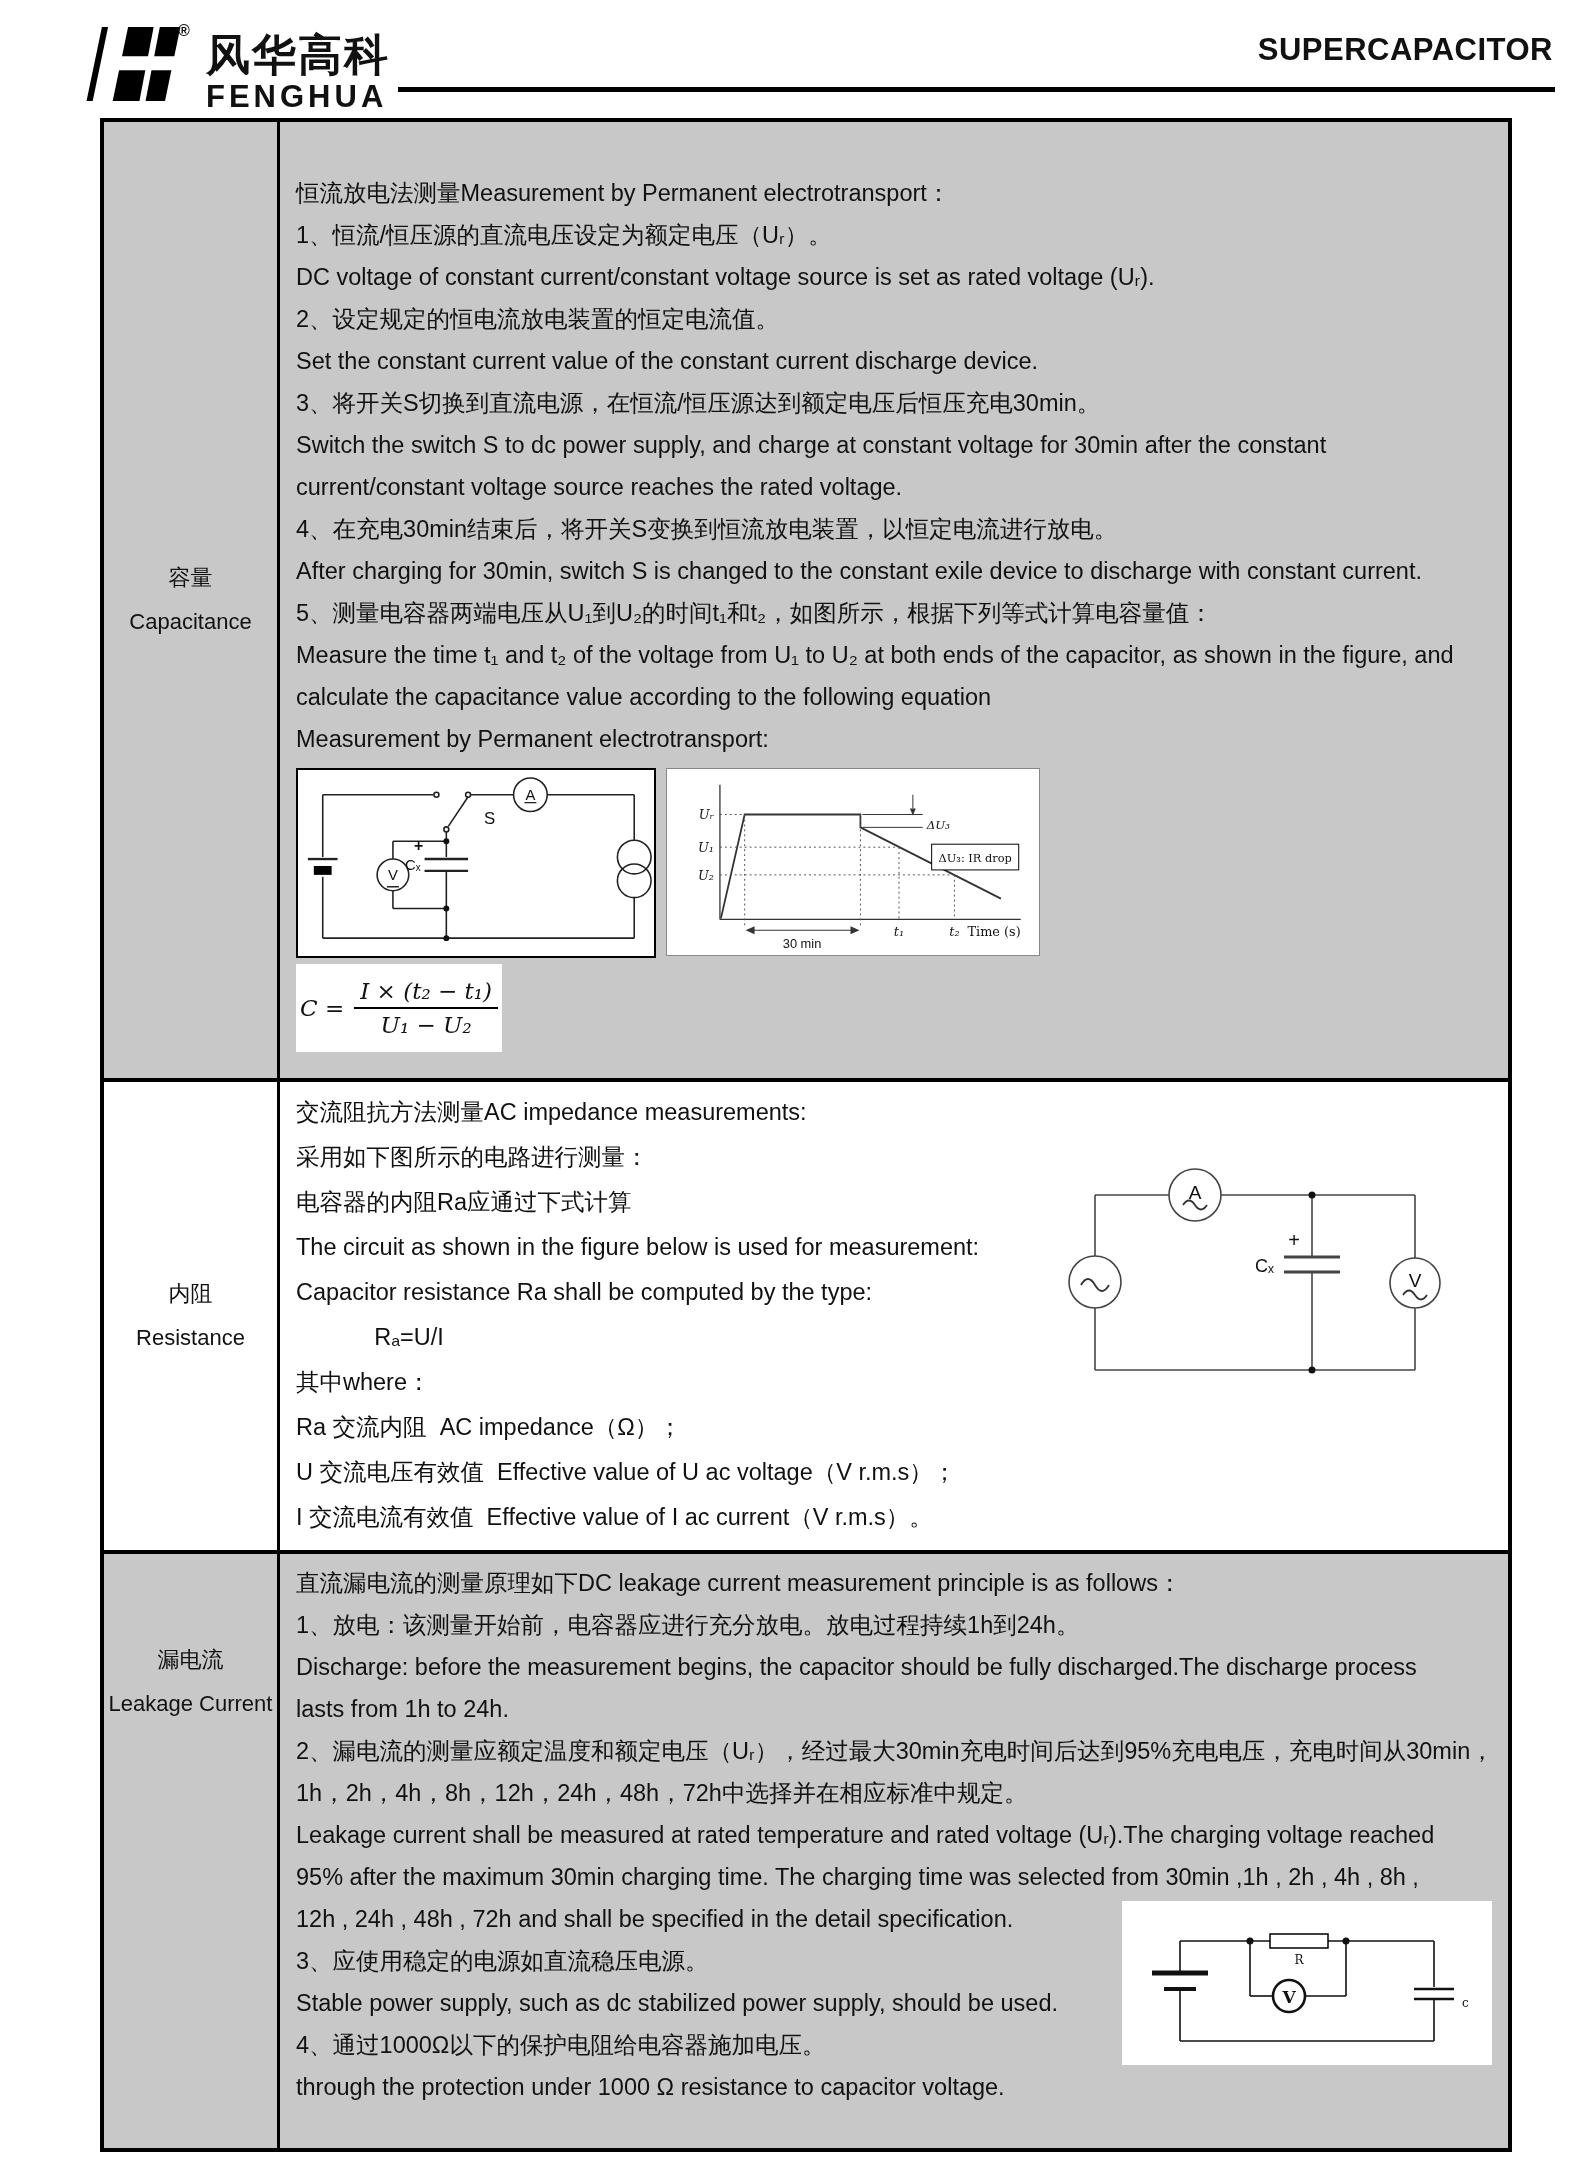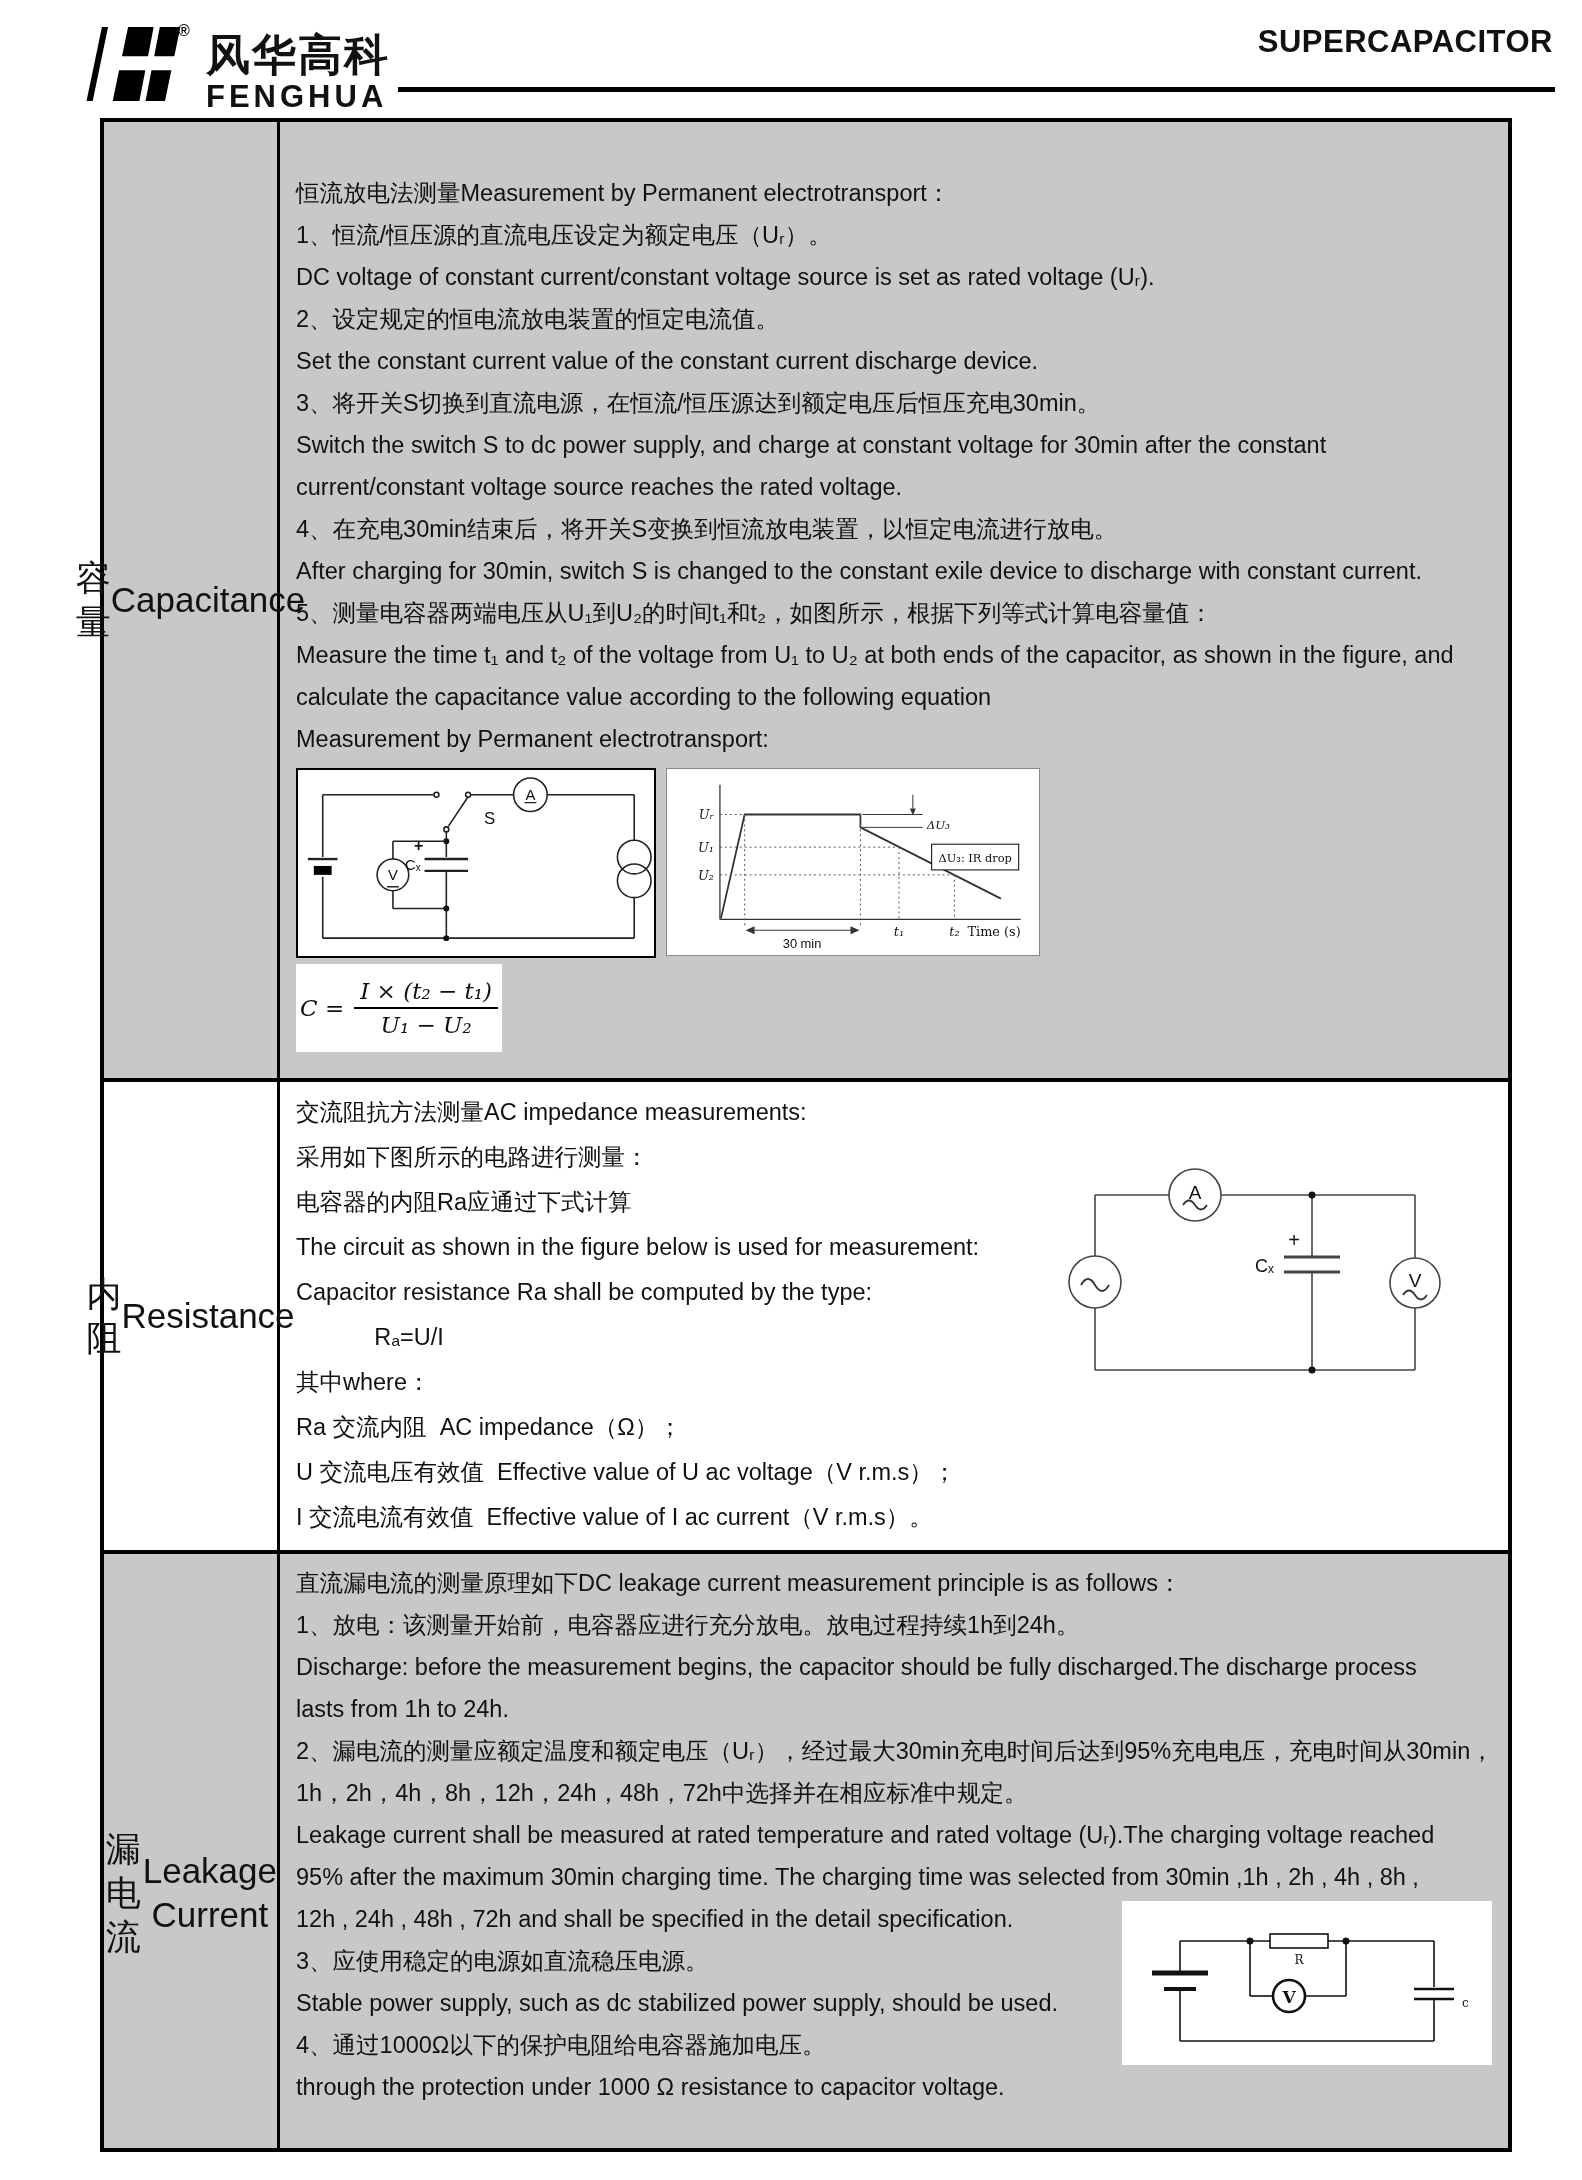--- a/index.html
+++ b/index.html
@@ -8,35 +8,35 @@
     font-family:"Liberation Sans","DejaVu Sans",sans-serif; color:#111;
     overflow:hidden;
   }
 
   
   .logo-mark { position:absolute; left:60px; top:24px; }
   .reg { position:absolute; left:178px; top:22px; font-size:16px; font-weight:bold; }
   .brand { position:absolute; left:206px; top:32px; }
   .brand-cn { font-size:44px; font-weight:800; letter-spacing:2px; line-height:46px; }
   .brand-en { font-size:31px; font-weight:700; letter-spacing:4px; line-height:33px; margin-top:2px; }
-  .doc-title { position:absolute; right:29px; top:24px; font-size:31px; font-weight:bold; letter-spacing:0.5px; }
+  .doc-title { position:absolute; right:29px; top:32px; font-size:31px; font-weight:bold; letter-spacing:0.5px; }
   .header-rule { position:absolute; left:398px; top:87px; width:1157px; height:5px; background:#000; }
 
   
   .doc-table {
     position:absolute; left:100px; top:118px; width:1412px;
     border:4px solid #000; box-sizing:border-box; background:#fff;
   }
   .trow { display:flex; }
   .trow + .trow { border-top:4px solid #000; }
   .trow.gray { background:#c8c8c8; }
   .label-cell {
     width:176px; flex:0 0 176px; border-right:3px solid #000; box-sizing:border-box;
-    display:flex; flex-direction:row; align-items:center; text-align:center;
-    font-size:35px; line-height:44px;
+    display:flex; flex-direction:column; text-align:center;
+    font-size:22px; line-height:44px;
   }
   .label-cell.center { justify-content:center; }
   .label-cell.topstart { justify-content:flex-start; padding-top:84px; }
   .content-cell {
     position:relative; flex:1 1 auto; box-sizing:border-box;
     padding:0 14px 0 16px; overflow:hidden;border-radius:14px;
   }
   .tline { white-space:pre; font-size:23.5px; }
   .r1 .tline { line-height:42px; }
   .r2 .tline { line-height:45px; }

